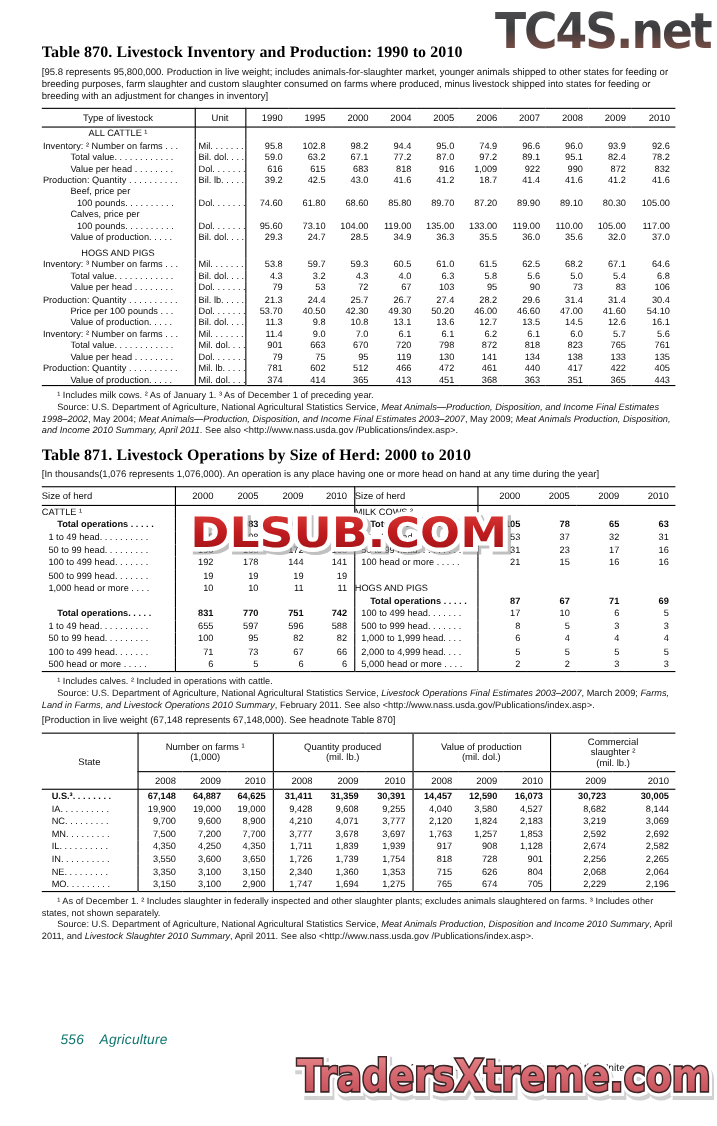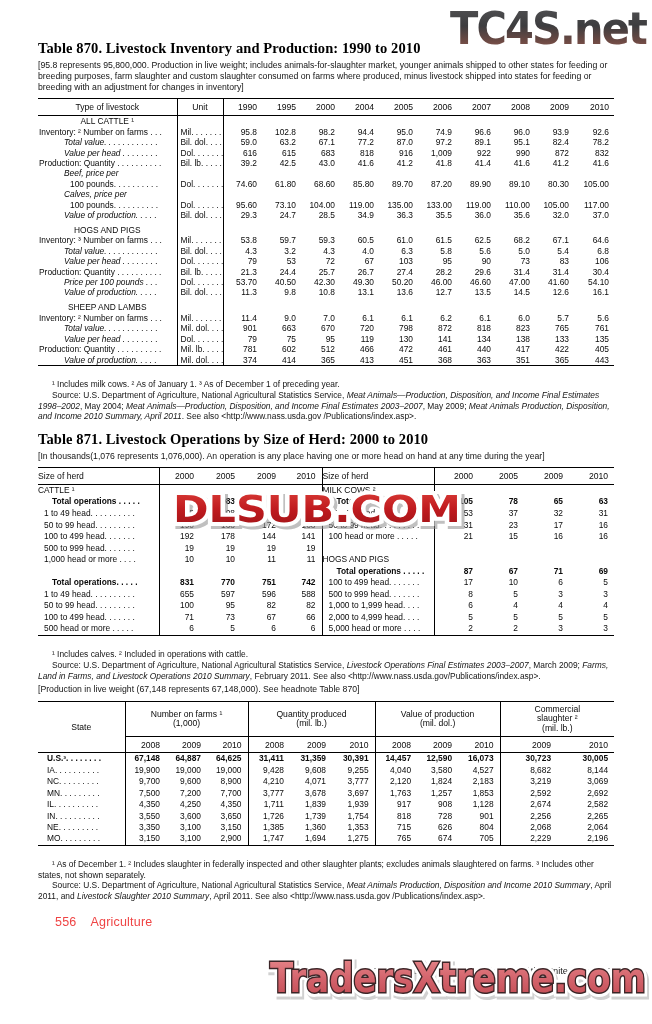--- a/index.html
+++ b/index.html
@@ -18,21 +18,21 @@
   .t870{margin-top:5px;border-bottom:1px solid #000;}
   .t870 thead th{height:16px;border-top:1.4px solid #000;border-bottom:1px solid #000;font-size:8.6px;}
   .t870 td{height:10.4px;font-size:8.4px;line-height:10.4px;}
   .t870 .c-stub{border-right:1px solid #000;text-align:left;}
   .t870 th.c-stub{text-align:center;}
   .t870 .c-unit{border-right:1px solid #000;text-align:left;padding-left:3px;}
   .t870 th.c-unit{text-align:center;padding-left:0;}
   .t870 .c-num{text-align:right;padding-right:5px;}
   .t870 .sechead{text-align:center;padding-left:0;}
   .t870 tr.gap td{height:15px;}
-  .ind0{padding-left:1px;}.ind1{padding-left:26px;font-style:italic;}.ind2{padding-left:32px;margin-top:36px;}
+  .ind0{padding-left:1px;}.ind1{padding-left:26px;}.ind2{padding-left:32px;margin-top:36px;}
   
   .t871{margin-top:5px;border-bottom:1px solid #000;}
   .t871 thead th{height:16px;border-top:1.4px solid #000;border-bottom:1px solid #000;font-size:8.6px;}
   .t871 td{height:11.55px;font-size:8.4px;line-height:11.55px;}
   .t871 .sL,.t871 .sR{border-right:1px solid #000;text-align:left;}
   .t871 th.sL,.t871 th.sR{}
   .t871 .vL,.t871 .vR{text-align:right;padding-right:6px;}
   .t871 .vL.mid,.t871 th.vL.mid{border-right:1px solid #000;}
   .t871 .sechead{text-align:left;}
   .t871 .tot{font-weight:bold;}
@@ -44,25 +44,25 @@
   .t872 .state-h{border-top:1.4px solid #000;border-bottom:1px solid #000;border-right:1px solid #000;text-align:center;}
   .t872 .grp{border-top:1.4px solid #000;border-bottom:1px solid #000;text-align:center;padding:3px 0;}
   .t872 .gl{font-size:8.6px;line-height:9.6px;text-align:center;}
   .t872 .yr{height:15px;border-bottom:1px solid #000;text-align:right;padding-right:6px;}
   .t872 .gb{border-left:1px solid #000;}
   .t872 td{height:11.4px;font-size:8.4px;line-height:11.4px;}
   .t872 td.state{border-right:1px solid #000;text-align:left;padding-left:9px;}
   .t872 td.num{text-align:right;padding-right:6px;}
   .t872 tr.us td{font-weight:bold;}
   
-  .fn{font-size:8.4px;line-height:10.8px;margin:13px 0 0 0;text-indent:14px;color:#141414;overflow-wrap:anywhere;}
+  .fn{font-size:8.4px;line-height:10.8px;margin:3px 0 0 0;text-indent:14px;color:#141414;overflow-wrap:anywhere;}
   .src{margin-top:0;}
   .it{font-style:italic;}
   
-  .pagefoot{position:absolute;left:55px;top:915px;font-size:12.5px;color:#ef4444;letter-spacing:.2px;}
+  .pagefoot{position:absolute;left:55px;top:938px;font-size:12.5px;color:#0f766e;letter-spacing:.2px;font-style:italic;}
   .pagefoot .sec{margin-left:14px;}
   .credit{position:absolute;right:24px;top:966px;font-size:9.3px;color:#1c1c1c;}
   
   .wm{position:absolute;pointer-events:none;}
   .wm-tc4s{top:0;right:-4px;width:210px;height:58px;}
   .wm-traders{left:258px;top:944px;width:400px;height:72px;}
   .rel{position:relative;}
   .wm-dlsub{left:126px;top:12px;width:306px;height:66px;}
   .wmtext{font-family:"DejaVu Sans",sans-serif;font-weight:bold;}
 </style>
@@ -178,21 +178,21 @@
               <td class="c-num">832</td>
             </tr>
             <tr>
               <td class="c-stub ind0">Production: Quantity . . . . . . . . . .</td>
               <td class="c-unit">Bil. lb. . . . . .</td>
               <td class="c-num">39.2</td>
               <td class="c-num">42.5</td>
               <td class="c-num">43.0</td>
               <td class="c-num">41.6</td>
               <td class="c-num">41.2</td>
-              <td class="c-num">41.8</td>
+              <td class="c-num">18.7</td>
               <td class="c-num">41.4</td>
               <td class="c-num">41.6</td>
               <td class="c-num">41.2</td>
               <td class="c-num">41.6</td>
             </tr>
             <tr>
               <td class="c-stub ind1">Beef, price per</td>
               <td class="c-unit"></td>
               <td class="c-num"></td>
               <td class="c-num"></td>
@@ -351,34 +351,20 @@
               <td class="c-num">11.3</td>
               <td class="c-num">9.8</td>
               <td class="c-num">10.8</td>
               <td class="c-num">13.1</td>
               <td class="c-num">13.6</td>
               <td class="c-num">12.7</td>
               <td class="c-num">13.5</td>
               <td class="c-num">14.5</td>
               <td class="c-num">12.6</td>
               <td class="c-num">16.1</td>
-            </tr>
-            <tr class="gap">
-              <td class="c-stub sechead">SHEEP AND LAMBS</td>
-              <td class="c-unit"></td>
-              <td class="c-num"></td>
-              <td class="c-num"></td>
-              <td class="c-num"></td>
-              <td class="c-num"></td>
-              <td class="c-num"></td>
-              <td class="c-num"></td>
-              <td class="c-num"></td>
-              <td class="c-num"></td>
-              <td class="c-num"></td>
-              <td class="c-num"></td>
             </tr>
             <tr>
               <td class="c-stub ind0">Inventory: ² Number on farms . . .</td>
               <td class="c-unit">Mil. . . . . . . .</td>
               <td class="c-num">11.4</td>
               <td class="c-num">9.0</td>
               <td class="c-num">7.0</td>
               <td class="c-num">6.1</td>
               <td class="c-num">6.1</td>
               <td class="c-num">6.2</td>
@@ -792,21 +778,21 @@
               <td class="num">728</td>
               <td class="num">901</td>
               <td class="num gb">2,256</td>
               <td class="num">2,265</td>
             </tr>
             <tr>
               <td class="state">NE. . . . . . . . .</td>
               <td class="num">3,350</td>
               <td class="num">3,100</td>
               <td class="num">3,150</td>
-              <td class="num gb">1,385</td>
+              <td class="num gb">2,340</td>
               <td class="num">1,360</td>
               <td class="num">1,353</td>
               <td class="num gb">715</td>
               <td class="num">626</td>
               <td class="num">804</td>
               <td class="num gb">2,068</td>
               <td class="num">2,064</td>
             </tr>
             <tr>
               <td class="state">MO. . . . . . . . .</td>

